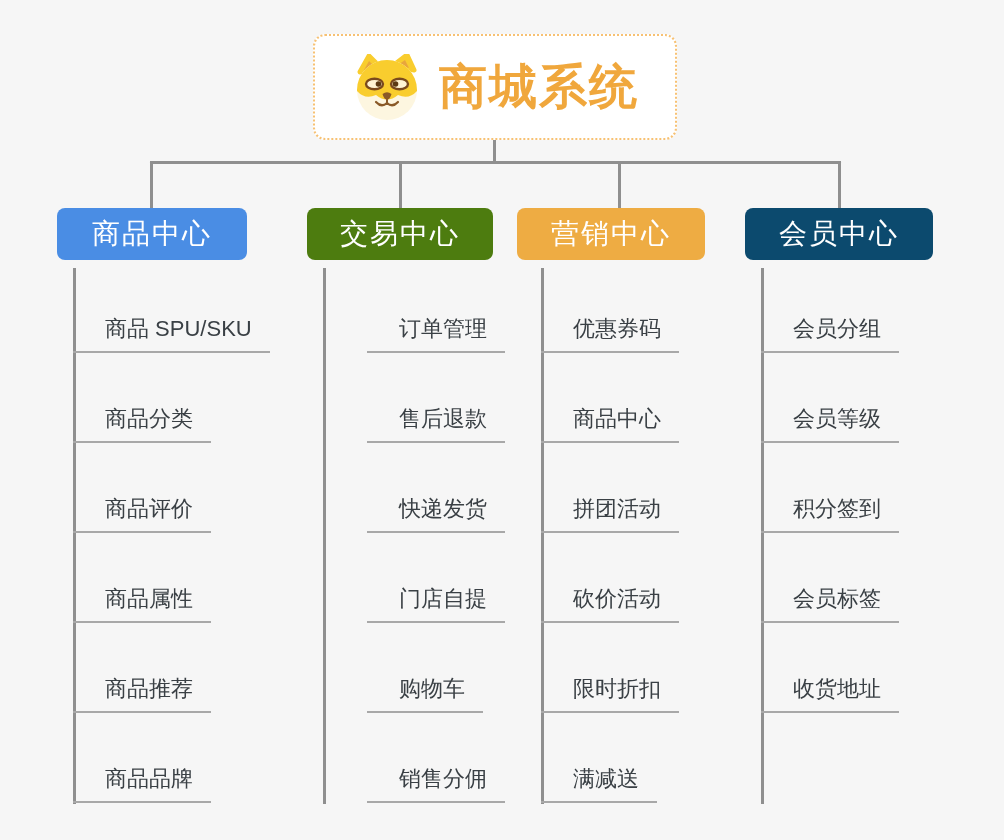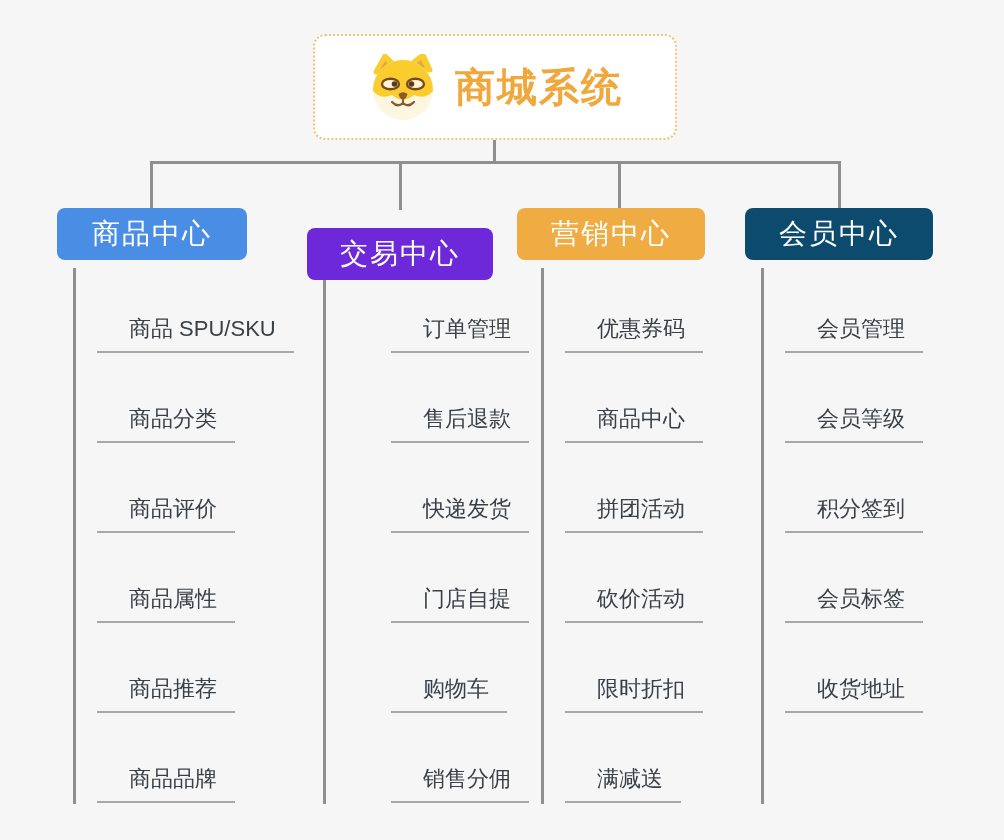--- a/index.html
+++ b/index.html
@@ -27,21 +27,21 @@
   .trunk.t3{left:761px;}
 
   
   .root-node{
     position:absolute;left:313px;top:34px;width:364px;height:106px;
     background:#FFFFFF;border:2px dotted #F7C173;border-radius:12px;
     box-sizing:border-box;
     display:flex;align-items:center;justify-content:center;gap:16px;
   }
   .root-title{
-    color:#F0A73C;font-size:40px;font-weight:600;letter-spacing:2px;
+    color:#F0A73C;font-size:48px;font-weight:600;letter-spacing:2px;
   }
   .dog{width:72px;height:66px;flex:0 0 auto;}
 
   
   .branch-node{
     position:absolute;top:208px;height:52px;border-radius:8px;
     display:flex;align-items:center;justify-content:center;
     color:#FFFFFF;font-size:28px;letter-spacing:2px;
     box-sizing:border-box;
   }
@@ -49,21 +49,21 @@
   .branch-node.n1{left:307px;width:186px;}
   .branch-node.n2{left:517px;width:188px;}
   .branch-node.n3{left:745px;width:188px;}
 
   
   .col{position:absolute;top:263px;display:flex;flex-direction:column;}
   .col.c0{left:73px;}
   .col.c1{left:323px;margin-left:44px;}
   .col.c2{left:541px;}
   .col.c3{left:761px;}
-  .child-row{height:90px;display:flex;align-items:flex-end;padding-left:24px;}
+  .child-row{height:90px;display:flex;align-items:flex-end;}
   .child{
     display:inline-block;white-space:nowrap;
     font-size:22px;color:#3A4045;
     padding:0 18px 7px 32px;
     border-bottom:2px solid #A8A8A8;
   }
 </style>
 </head>
 <body>
 
@@ -101,21 +101,21 @@
 
       <path d="M36,45.5 L36,49" stroke="#8A5A28" stroke-width="2" fill="none" stroke-linecap="round"></path>
       <path d="M25,48 Q30.5,54 36,49 Q41.5,54 47,48" stroke="#8A5A28" stroke-width="2.2" fill="none" stroke-linecap="round"></path>
     </svg>
     <span class="root-title">商城系统</span>
   </div>
 
   <div class="branch-node n0" style="background-color: rgb(74, 141, 228);">
     <span>商品中心</span>
   </div>
-  <div class="branch-node n1" style="background-color: #6d28d9; margin-top: 20px;">
+  <div class="branch-node n1" style="background-color: #4d7c0f;">
     <span>交易中心</span>
   </div>
   <div class="branch-node n2" style="background-color: rgb(238, 172, 67);">
     <span>营销中心</span>
   </div>
   <div class="branch-node n3" style="background-color: #0c4a6e;">
     <span>会员中心</span>
   </div>
 
   <div class="col c0">
@@ -176,21 +176,21 @@
     <div class="child-row">
         <span class="child">限时折扣</span>
       </div>
     <div class="child-row">
         <span class="child">满减送</span>
       </div>
   </div>
 
   <div class="col c3">
     <div class="child-row">
-        <span class="child">会员管理</span>
+        <span class="child">会员分组</span>
       </div>
     <div class="child-row">
         <span class="child">会员等级</span>
       </div>
     <div class="child-row">
         <span class="child">积分签到</span>
       </div>
     <div class="child-row">
         <span class="child">会员标签</span>
       </div>

